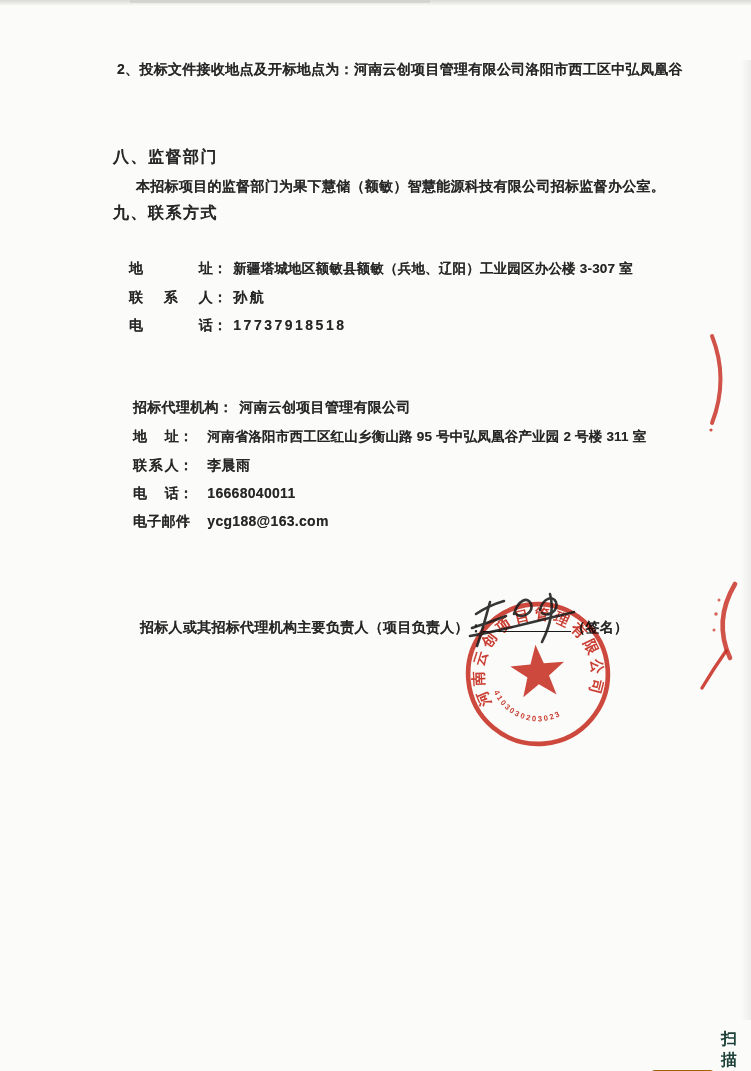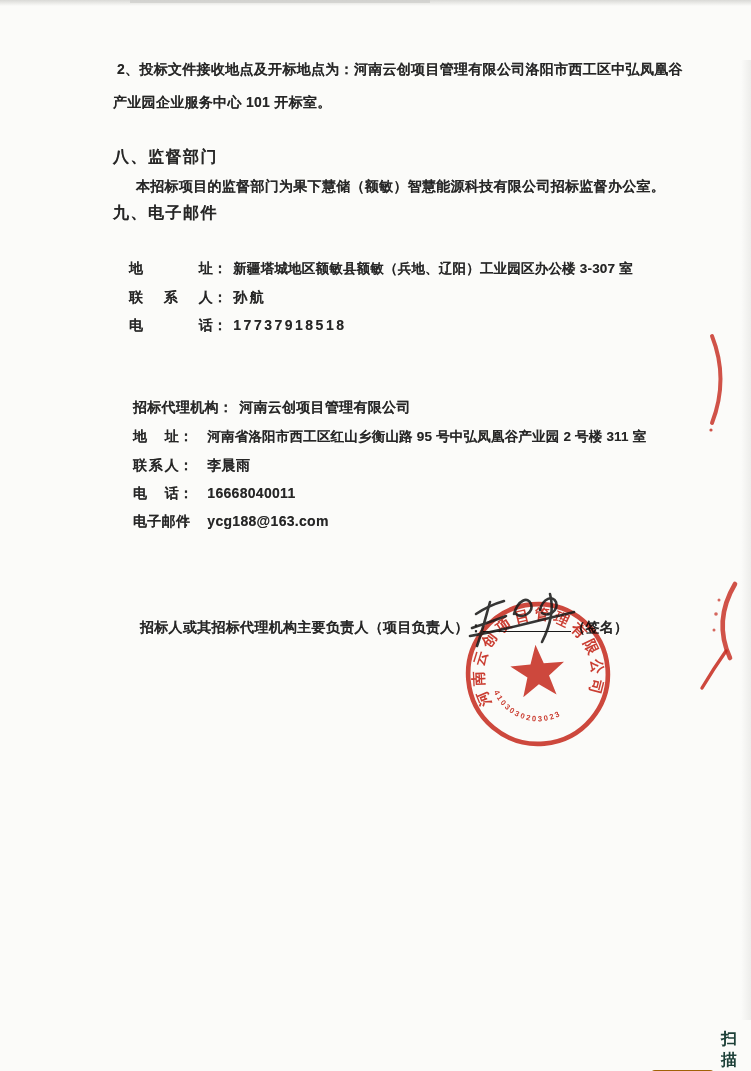--- a/index.html
+++ b/index.html
@@ -39,26 +39,25 @@
 </head>
 <body>
 
 <div class="page">
 
   <div class="scan-top"></div>
   <div class="scan-top2"></div>
   <div class="scan-right"></div>
 
   <div class="line" style="left:117px;top:61px">2、投标文件接收地点及开标地点为：河南云创项目管理有限公司洛阳市西工区中弘凤凰谷</div>
-  <div class="line" style="left:113px;top:94px">产业园企业服务中心 101 开标室。</div>
 
   <div class="line h" style="left:113px;top:147px">八、监督部门</div>
   <div class="line" style="left:136px;top:178px">本招标项目的监督部门为果下慧储（额敏）智慧能源科技有限公司招标监督办公室。</div>
 
-  <div class="line h" style="left:113px;top:203px">九、电子邮件</div>
+  <div class="line h" style="left:113px;top:203px">九、联系方式</div>
 
   <div class="line b1" style="left:129px;top:260px">
     <span class="clabel">地址</span><span class="colon">：</span><span class="cvalue addr">新疆塔城地区额敏县额敏（兵地、辽阳）工业园区办公楼 3-307 室</span>
   </div>
   <div class="line b1" style="left:129px;top:289px">
     <span class="clabel">联系人</span><span class="colon">：</span><span class="cvalue spread">孙航</span>
   </div>
   <div class="line b1" style="left:129px;top:317px">
     <span class="clabel">电话</span><span class="colon">：</span><span class="cvalue spread">17737918518</span>
   </div>

